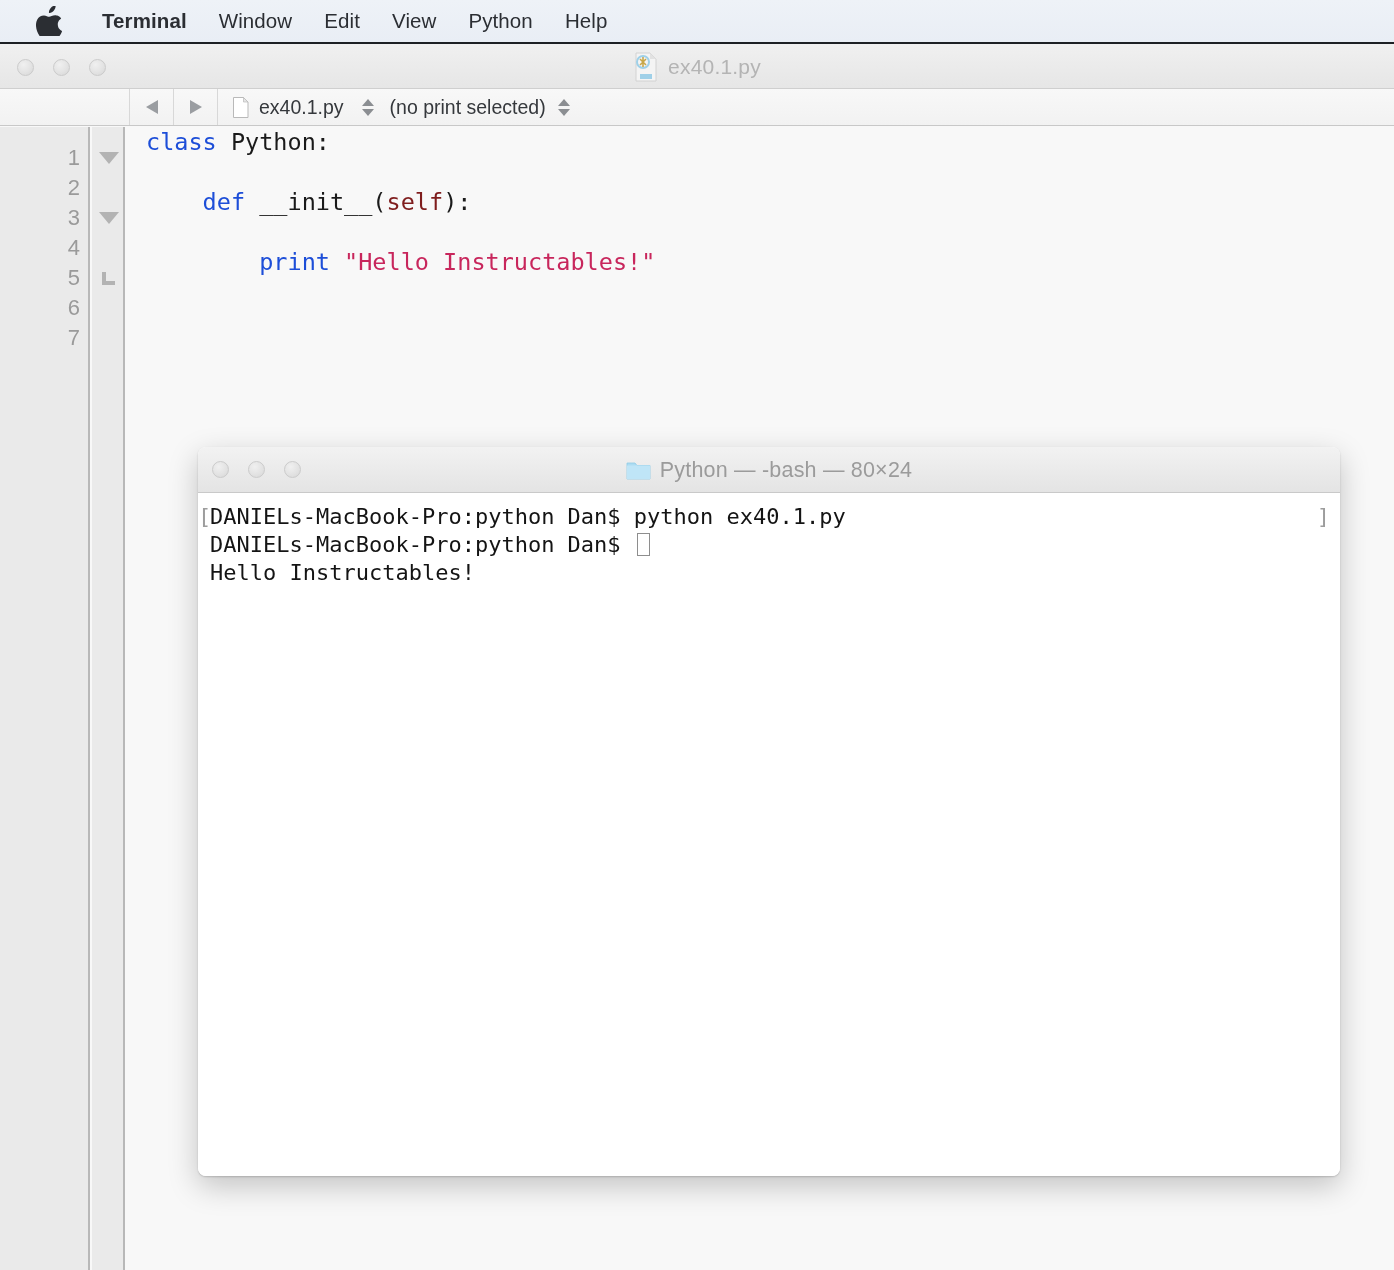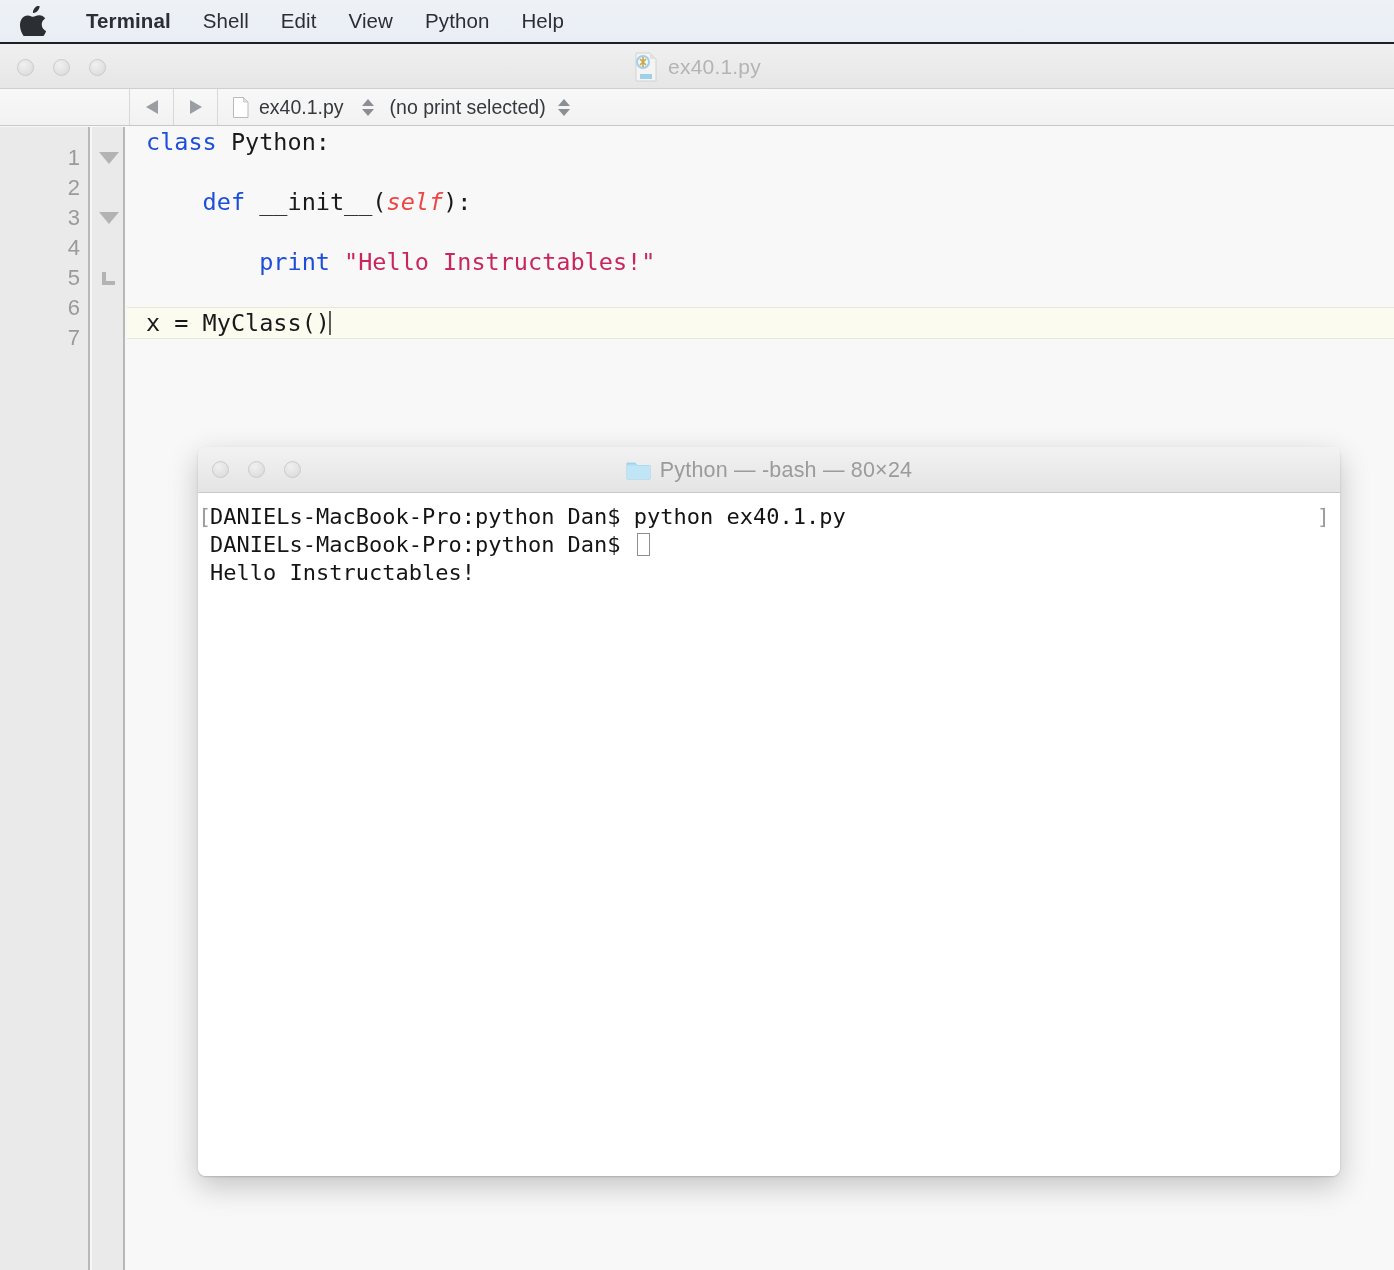--- a/index.html
+++ b/index.html
@@ -16,21 +16,21 @@
   
   #menubar {
     position: absolute;
     left: 0; top: 0;
     width: 1394px;
     height: 44px;
     background: linear-gradient(to bottom, #eef2f7 0%, #e9eef5 100%);
     border-bottom: 2px solid #1d2024;
     display: flex;
     align-items: center;
-    padding-left: 20px;
+    padding-left: 36px;
     z-index: 50;
   }
   #apple-logo {
     width: 26px; height: 30px;
     margin-right: 24px;
     display: flex; align-items: center; justify-content: center;
   }
   #apple-logo svg { display: block; }
   .menu-item {
     font-size: 20.5px;
@@ -209,21 +209,21 @@
   }
   .code-line.current {
     background: #fbfbf0;
     border-top: 1px solid #e8e7d8;
     border-bottom: 1px solid #e8e7d8;
     height: 32px;
     line-height: 30px;
   }
   .tok-kw  { color: #1d4ed8; }
   .tok-str { color: #c8265c; }
-  .tok-self{ color: #ef4444; font-style: italic; }
+  .tok-self{ color: #7f1d1d; }
   .caret {
     display: inline-block;
     width: 2px;
     height: 24px;
     background: #2a2a2a;
     vertical-align: -4px;
     margin-left: -1px;
     opacity: 0.75;
   }
 
@@ -304,21 +304,21 @@
 <body>
 
 <div id="menubar">
   <div id="apple-logo">
     <svg width="26" height="30" viewBox="0 0 26 30">
       <path d="M17.9 4.6c1.1-1.4 1.9-3.3 1.7-5.2-1.7.07-3.7 1.1-4.9 2.5-1.1 1.2-2 3.2-1.7 5.1 1.9.15 3.8-1 4.9-2.4z" fill="#2b2e33"></path>
       <path d="M19.5 9.3c-2.7-.16-5 1.55-6.3 1.55-1.3 0-3.2-1.47-5.3-1.43-2.7.04-5.2 1.58-6.6 4.02-2.8 4.9-.73 12.1 2 16.1 1.34 1.95 2.94 4.13 5.05 4.05 2-.08 2.8-1.3 5.26-1.3 2.45 0 3.16 1.3 5.3 1.27 2.2-.04 3.6-2 4.94-3.96 1.54-2.25 2.17-4.43 2.2-4.55-.05-.02-4.23-1.62-4.27-6.44-.04-4.03 3.29-5.96 3.44-6.06-1.88-2.78-4.8-3.1-5.8-3.2z" fill="#2b2e33"></path>
     </svg>
   </div>
   <div class="menu-item app-name">Terminal</div>
-  <div class="menu-item">Shell</div>
+  <div class="menu-item">Window</div>
   <div class="menu-item">Edit</div>
   <div class="menu-item">View</div>
   <div class="menu-item">Python</div>
   <div class="menu-item">Help</div>
 </div>
 
 <div id="editor-window">
 
   <div id="editor-titlebar">
     <div class="traffic-lights">
@@ -397,21 +397,20 @@
           <div class="fold-end"></div>
         </div>
       </div>
     <div id="code-text">
         <div class="code-line"><span class="tok-kw">class </span><span>Python:</span></div>
         <div class="code-line"><span></span></div>
         <div class="code-line"><span>    </span><span class="tok-kw">def </span><span>__init__(</span><span class="tok-self">self</span><span>):</span></div>
         <div class="code-line"><span></span></div>
         <div class="code-line"><span>        </span><span class="tok-kw">print </span><span class="tok-str">"Hello Instructables!"</span></div>
         <div class="code-line"><span></span></div>
-        <div class="code-line current"><span>x = MyClass()</span><span class="caret"></span></div>
       </div>
   </div>
 </div>
 
 <div id="terminal-window">
   <div id="terminal-titlebar">
     <div class="traffic-lights">
       <div class="tl-dot"></div>
       <div class="tl-dot"></div>
       <div class="tl-dot"></div>

